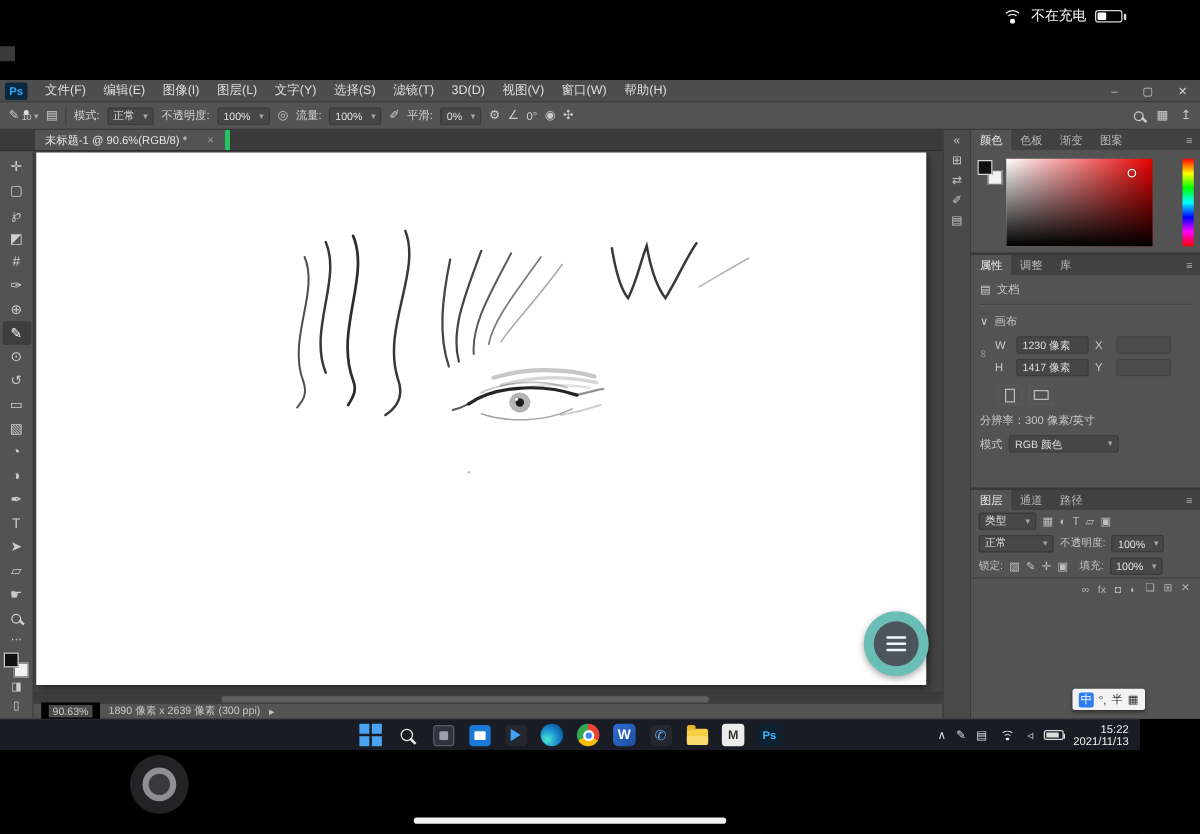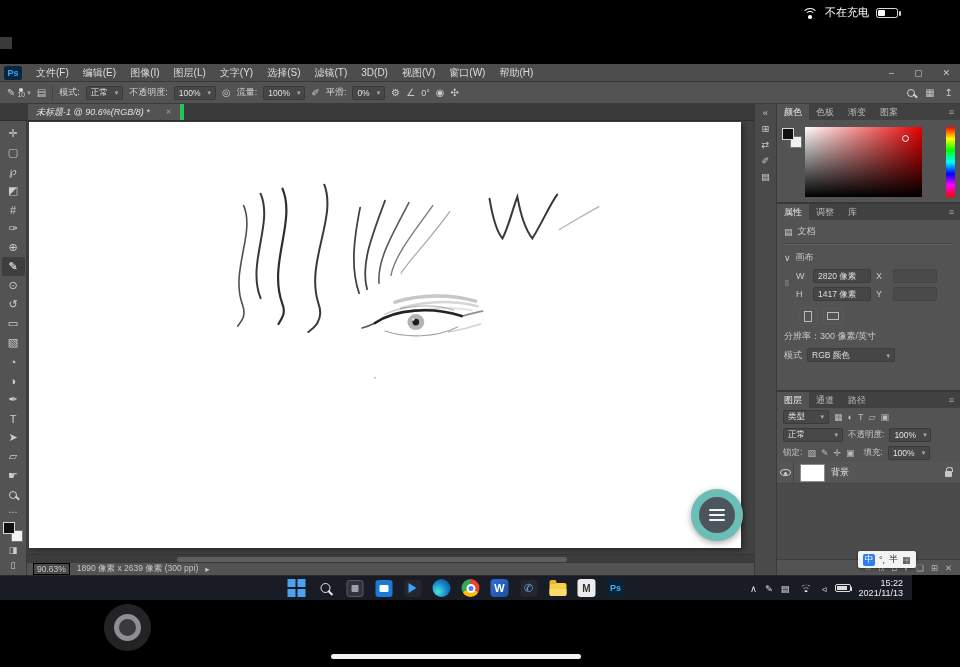--- a/index.html
+++ b/index.html
@@ -44,21 +44,21 @@
   .caret { font-size:7px; color:#a9a9a9; }
   .ob-right { margin-left:auto; display:flex; align-items:center; gap:10px; }
   .mag { display:inline-block; width:8px; height:8px; border:1.5px solid #cfcfcf; border-radius:50%; position:relative; }
   .mag::after { content:''; position:absolute; width:5px; height:1.5px; background:#cfcfcf;
     transform:rotate(45deg); right:-4px; bottom:-1px; }
 
   .ps-main { display:flex; flex:1; min-height:0; }
   .left-dock { flex:1; min-width:0; display:flex; flex-direction:column; }
   .tabstrip { height:17px; background:#3a3a3a; border-bottom:1px solid #2d2d2d; display:flex; flex-shrink:0; }
   .doctab { margin-left:28px; background:#535353; padding:0 8px; display:flex; align-items:center; gap:16px;
-    font-size:9px; color:#e2e2e2; border-right:4px solid #22c55e;font-style:italic; }
+    font-size:9px; color:#e2e2e2; border-right:4px solid #22c55e; }
   .doctab .x { font-size:7px; color:#9a9a9a; }
   .dock-row { flex:1; display:flex; min-height:0; }
 
   .toolcol { width:27px; flex-shrink:0; background:#535353; border-right:1px solid #3b3b3b;
     display:flex; flex-direction:column; align-items:center; padding-top:3px; }
   .tool { width:23px; height:19px; display:flex; align-items:center; justify-content:center;
     font-size:11px; color:#cdcdcd; border-radius:2px; }
   .tool.sel { background:#3e3e3e; color:#ffffff; }
   .tool.small { font-size:9px; height:15px; }
   .swatches { position:relative; width:20px; height:20px; margin-top:3px; }
@@ -71,21 +71,21 @@
     box-shadow:2px 2px 6px rgba(0,0,0,.45); }
   .canvas svg { position:absolute; inset:0; width:100%; height:100%; }
   .fab { position:absolute; left:664px; top:368px; width:52px; height:52px; border-radius:50%;
     background:#4d555c; border:8px solid rgba(113,214,203,.82); display:flex; flex-direction:column;
     align-items:center; justify-content:center; gap:3px; box-shadow:0 2px 6px rgba(0,0,0,.35); }
   .fab i { width:16px; height:2px; background:#eef7f6; border-radius:1px; }
   .hscroll { height:8px; background:#3c3c3c; border-top:1px solid #333; position:relative; flex-shrink:0; }
   .hthumb { position:absolute; left:150px; top:1.5px; width:390px; height:5px; background:#5f5f5f; border-radius:2.5px; }
   .pstatus { height:13px; background:#535353; border-top:1px solid #393939; display:flex; align-items:center;
     gap:7px; padding:0 6px; font-size:8.5px; color:#c6c6c6; flex-shrink:0; }
-  .zoombox { background:#4a4a4a; border:1px solid #000000; padding:0 3px; line-height:10px; }
+  .zoombox { background:#4a4a4a; border:6px solid #000000; padding:0 3px; line-height:10px; }
 
   .midstrip { width:23px; flex-shrink:0; background:#4a4a4a; border-left:1px solid #3a3a3a; border-right:1px solid #3a3a3a;
     display:flex; flex-direction:column; align-items:center; padding-top:3px; gap:5px; font-size:9.5px; color:#c6c6c6; }
 
   .panels { width:183px; flex-shrink:0; display:flex; flex-direction:column; background:#535353; }
   .panel { border-bottom:2px solid #383838; display:flex; flex-direction:column; }
   .ptabs { height:16px; background:#414141; display:flex; font-size:9px; color:#b9b9b9; flex-shrink:0; }
   .ptab { padding:0 7px; line-height:16px; }
   .ptab.active { background:#535353; color:#ececec; }
   .pmenu { margin-left:auto; padding:0 6px; line-height:16px; color:#a8a8a8; font-size:9px; }
@@ -413,21 +413,21 @@
             <div class="pdivider"></div>
             <div class="prow">
               <span>∨</span>
               <span>画布</span>
             </div>
             <div class="pgrid-wrap">
               <span class="plink">∞</span>
               <div class="pgrid">
                 <span>W</span>
                 <span class="pfield">
-                    <span>2820 像素</span>
+                    <span>1230 像素</span>
                   </span>
                 <span>X</span>
                 <span class="pfield disabled"></span>
                 <span>H</span>
                 <span class="pfield">
                     <span>1417 像素</span>
                   </span>
                 <span>Y</span>
                 <span class="pfield disabled"></span>
               </div>
@@ -486,30 +486,20 @@
             <span>锁定:</span>
             <span class="icn">▨</span>
             <span class="icn">✎</span>
             <span class="icn">✛</span>
             <span class="icn">▣</span>
             <span style="margin-left:4px;">填充:</span>
             <span class="field" style="width:42px;">
               <span>100%</span>
                 <span class="caret" style="margin-left:auto;">▾</span>
             </span>
-          </div>
-          <div class="layerlist">
-            <div class="layer-row">
-              <span class="eyecell">
-                  <span class="eye"></span>
-                </span>
-              <span class="thumb"></span>
-              <span class="lname">背景</span>
-              <span class="lock"></span>
-            </div>
           </div>
           <div class="lfooter">
             <span>∞</span>
             <span>fx</span>
             <span>◘</span>
             <span>◐</span>
             <span>❏</span>
             <span>⊞</span>
             <span>✕</span>
           </div>

